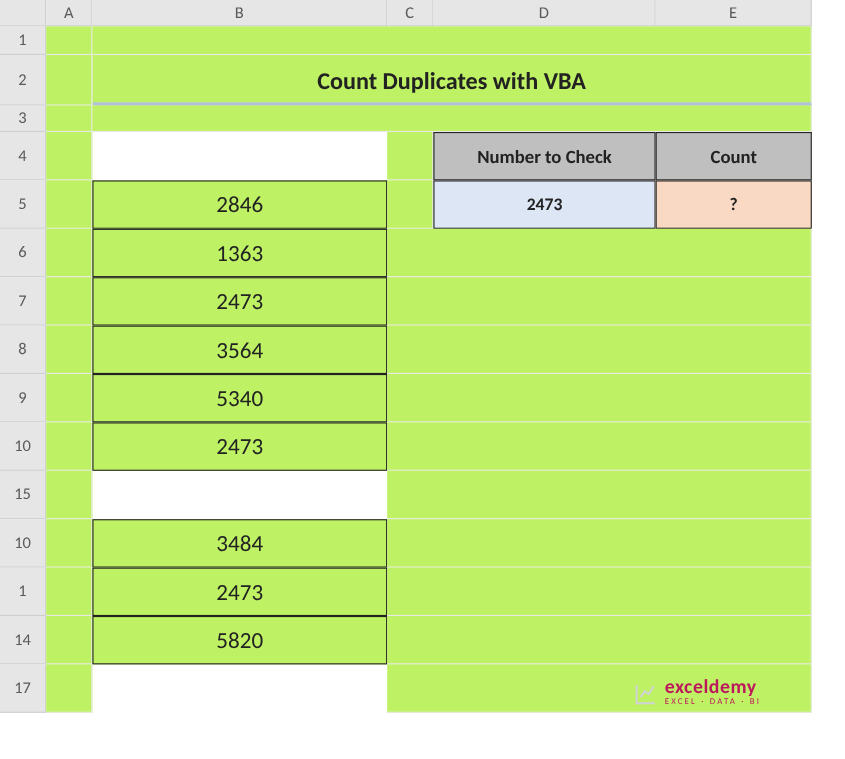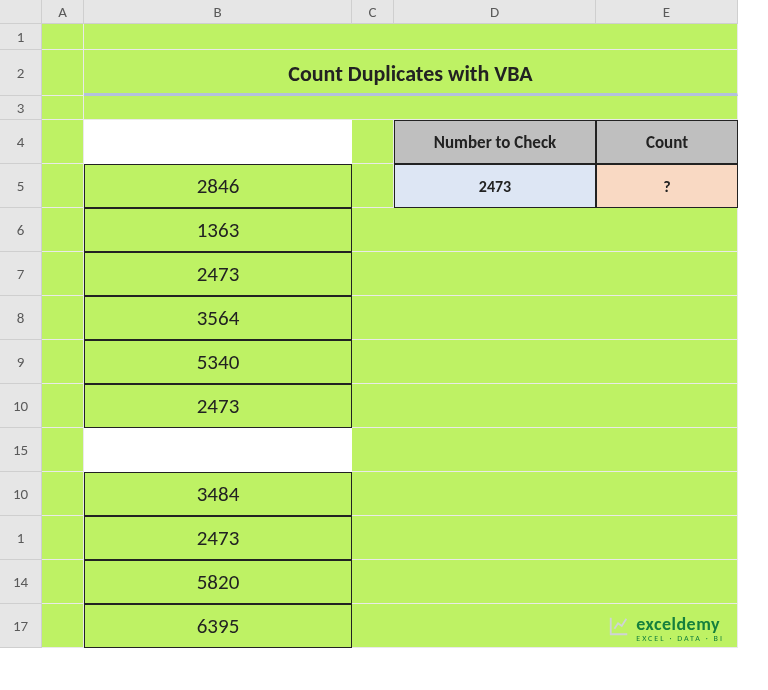--- a/index.html
+++ b/index.html
@@ -75,26 +75,26 @@
       font-size: 16px;
     }
     .count-val {
       background: #f9d9c3;
       font-weight: bold;
       border: 1.5px solid #222;
       font-size: 16px;
     }
     .watermark {
       position: absolute;
-      right: 44px;
+      right: 76px;
       bottom: 48px;
       display: flex;
-      align-items: flex-start;
+      align-items: flex-end;
       gap: 6px;
-      color: #15803d;
+      color: #be185d;
       pointer-events: none;
     }
     .watermark .wm-icon { width: 22px; height: 22px; }
     .watermark .wm-text { display: flex; flex-direction: column; line-height: 1; }
     .watermark .wm-name { font-size: 18px; font-weight: 600; letter-spacing: .5px; }
     .watermark .wm-tag { font-size: 8px; letter-spacing: 2px; margin-top: 1px; }
   </style>
 </head>
 <body>
 
@@ -171,21 +171,20 @@
 
   <div class="cell" style="grid-column:2;grid-row:14"></div>
   <div class="cell tbl-cell" style="grid-column:3;grid-row:14">2473</div>
   <div class="cell" style="grid-column:4/7;grid-row:14"></div>
 
   <div class="cell" style="grid-column:2;grid-row:15"></div>
   <div class="cell tbl-cell" style="grid-column:3;grid-row:15">5820</div>
   <div class="cell" style="grid-column:4/7;grid-row:15"></div>
 
   <div class="cell" style="grid-column:2;grid-row:16"></div>
-  <div class="cell tbl-cell" style="grid-column:3;grid-row:16">6395</div>
   <div class="cell" style="grid-column:4/7;grid-row:16"></div>
 </div>
 
 <div class="watermark">
   <svg class="wm-icon" viewBox="0 0 24 24" fill="none" stroke="#cfd3d6" stroke-width="2">
     <path d="M3 3v18h18"></path>
       <path d="M7 15l4-6 4 3 5-8"></path>
   </svg>
   <div class="wm-text">
     <span class="wm-name">exceldemy</span>

